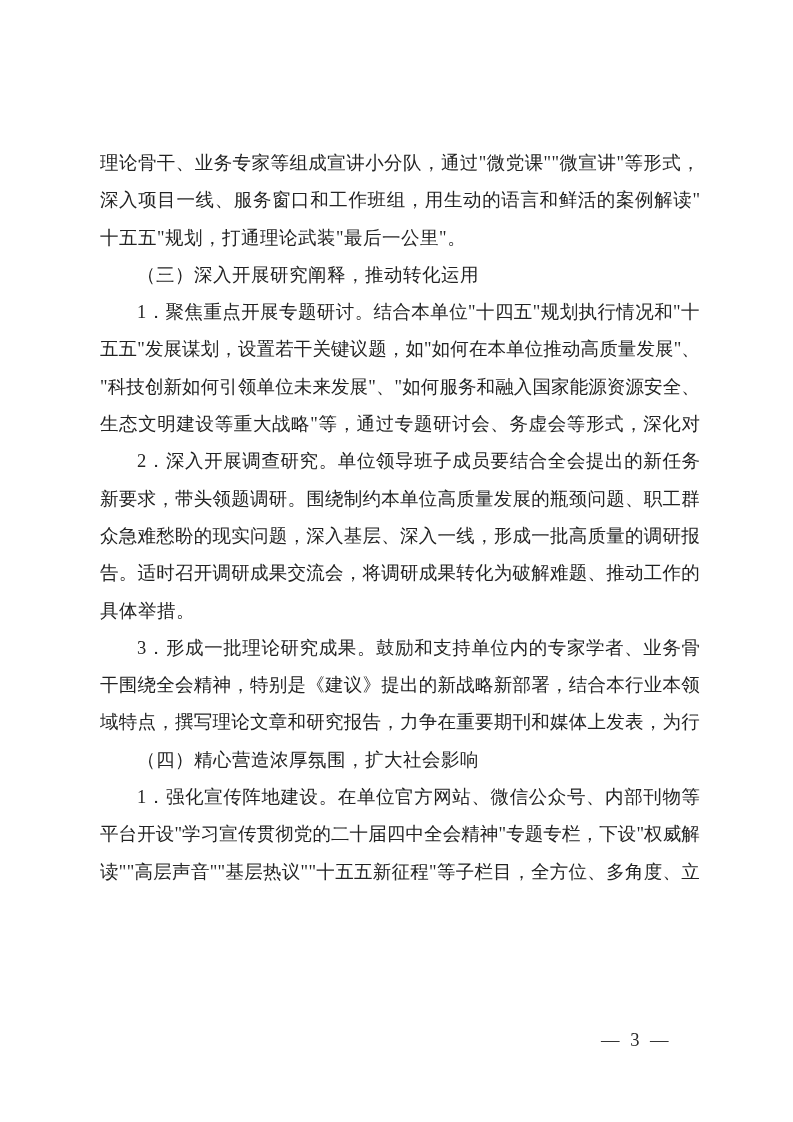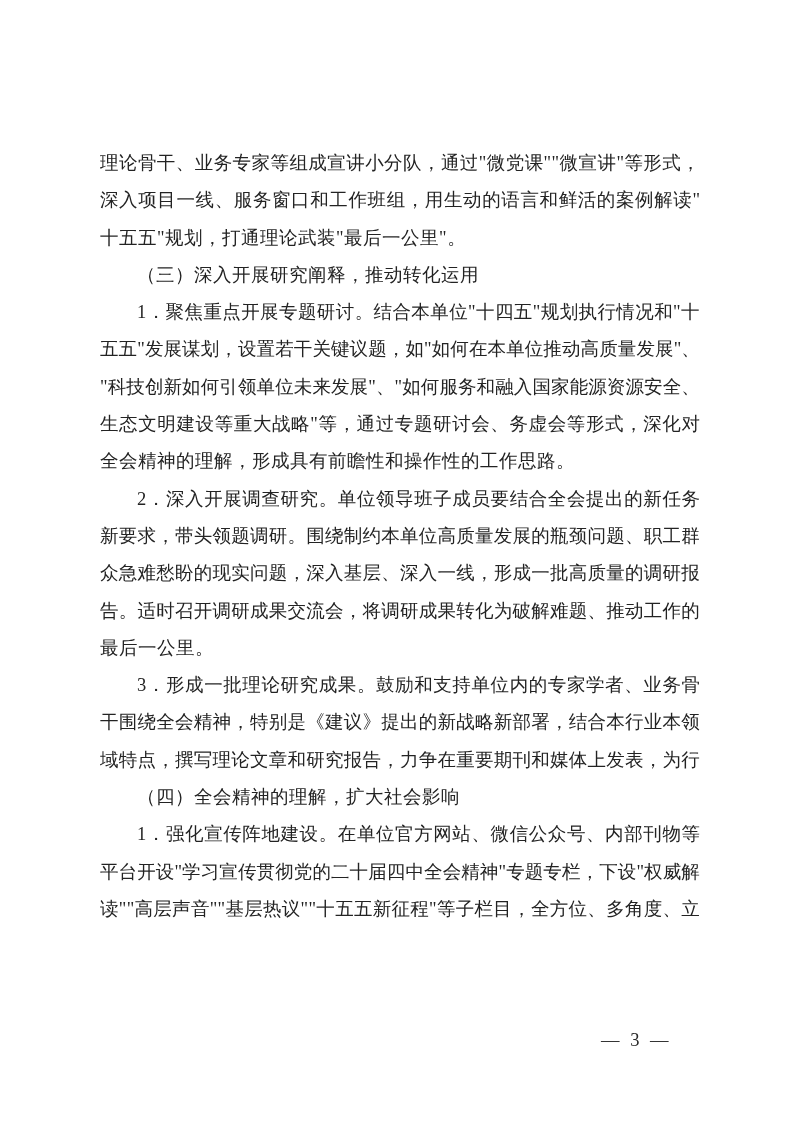--- a/index.html
+++ b/index.html
@@ -267,21 +267,20 @@
         <span>虚</span>
         <span>会</span>
         <span>等</span>
         <span>形</span>
         <span>式</span>
         <span>，</span>
         <span>深</span>
         <span>化</span>
         <span>对</span>
       </div>
-      <div class="line body">全会精神的理解，形成具有前瞻性和操作性的工作思路。</div>
       <div class="line body indent fill">
         <span>2</span>
         <span>．</span>
         <span>深</span>
         <span>入</span>
         <span>开</span>
         <span>展</span>
         <span>调</span>
         <span>查</span>
         <span>研</span>
@@ -402,21 +401,21 @@
         <span>解</span>
         <span>难</span>
         <span>题</span>
         <span>、</span>
         <span>推</span>
         <span>动</span>
         <span>工</span>
         <span>作</span>
         <span>的</span>
       </div>
-      <div class="line body">最后一公里。</div>
+      <div class="line body">具体举措。</div>
       <div class="line body indent fill">
         <span>3</span>
         <span>．</span>
         <span>形</span>
         <span>成</span>
         <span>一</span>
         <span>批</span>
         <span>理</span>
         <span>论</span>
         <span>研</span>
@@ -503,21 +502,21 @@
         <span>和</span>
         <span>媒</span>
         <span>体</span>
         <span>上</span>
         <span>发</span>
         <span>表</span>
         <span>，</span>
         <span>为</span>
         <span>行</span>
       </div>
-      <div class="line heading indent">（四）全会精神的理解，扩大社会影响</div>
+      <div class="line heading indent">（四）精心营造浓厚氛围，扩大社会影响</div>
       <div class="line body indent fill">
         <span>1</span>
         <span>．</span>
         <span>强</span>
         <span>化</span>
         <span>宣</span>
         <span>传</span>
         <span>阵</span>
         <span>地</span>
         <span>建</span>

